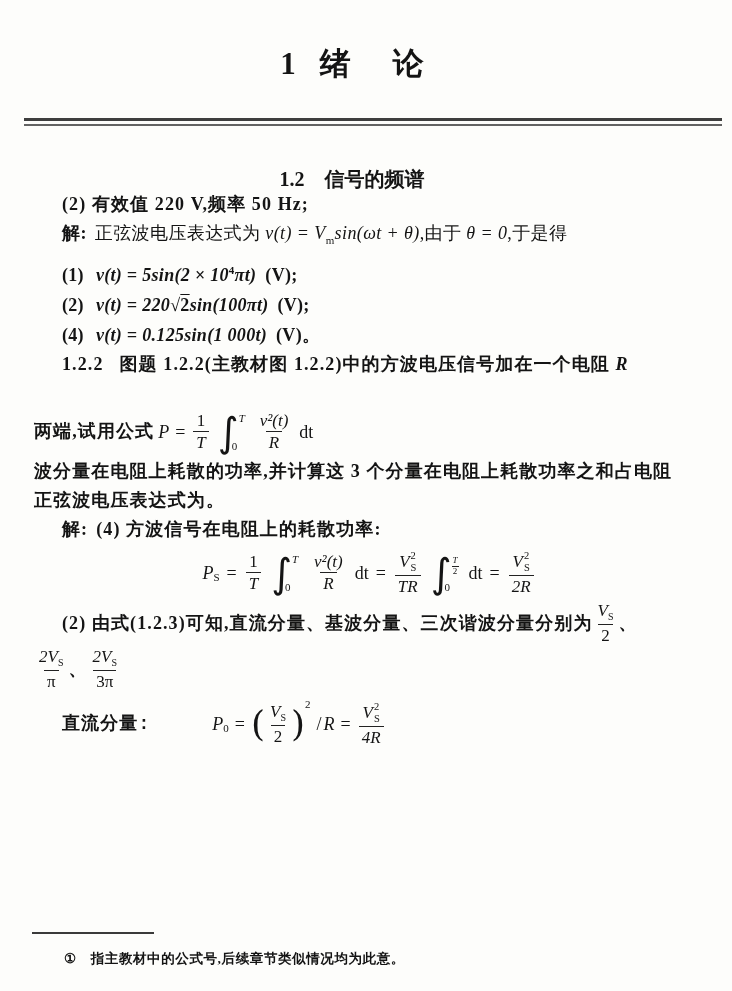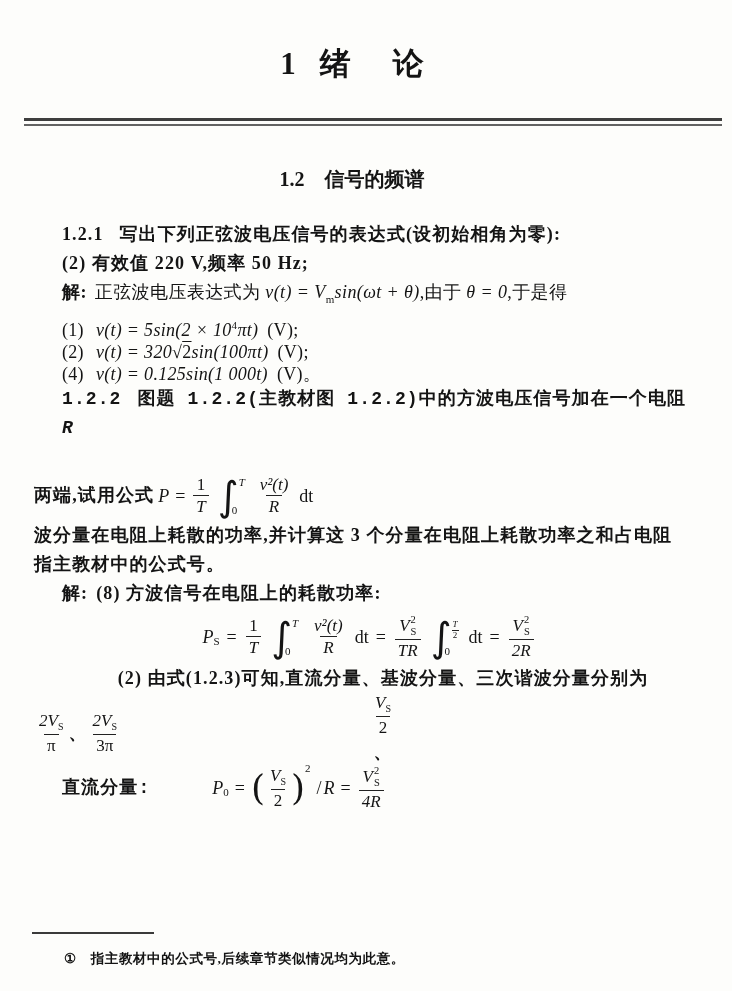--- a/index.html
+++ b/index.html
@@ -25,21 +25,21 @@
     line-height:22px;transform:translateX(-14px);white-space:pre;
   }
   
   .para{margin:0 28px 0 34px;}
   .indent{padding-left:28px;}
   .statement{font-weight:700;letter-spacing:1.1px;}
   .first-st{margin-top:30px;}
   .pnum{margin-right:16px;}
   .jie{font-weight:700;margin-right:8px;}
   .sol-line{letter-spacing:0.4px;}
-  .result{line-height:22px;letter-spacing:0.3px;}
+  .result{line-height:30px;letter-spacing:0.3px;font-weight:bold;}
   .rnum{margin-right:12px;}
   .unit{margin-left:9px;}
   .math{font-style:italic;}
   .msub,.msup{font-size:11px;font-style:normal;}
   .sqrt .ovl{text-decoration:overline;}
   
   .frac{
     display:inline-flex;flex-direction:column;align-items:center;
     vertical-align:middle;line-height:1.15;font-size:17px;margin:0 2px;
   }
@@ -90,30 +90,29 @@
   <h1 class="chapter-title">
       <span class="t-num">1</span>
       <span class="t-w1">绪</span>
       <span class="t-w2">论</span>
     </h1>
 
   <div class="hrule"></div>
 
   <h2 class="section-title">1.2　信号的频谱</h2>
 
-  <div class="para statement first-st"><span class="pnum indent-num" style="padding-left:28px;">1.2.1</span><span>写出下列正弦波电压信号的表达式(设初始相角为零):</span></div>
   <div class="para statement indent">(2) 有效值 220 V,频率 50 Hz;</div>
 
   <div class="para indent sol-line"><span class="jie">解:</span><span>正弦波电压表达式为 </span><span class="math">v(t) = V</span><sub class="msub">m</sub><span class="math">sin(ωt + θ)</span><span>,由于 </span><span class="math">θ = 0</span><span>,于是得</span></div>
 
   <div class="para indent result"><span class="rnum">(1)</span><span class="math">v(t) = 5sin(2 × 10</span><sup class="msup">4</sup><span class="math">πt)</span><span class="unit">(V);</span></div>
-  <div class="para indent result"><span class="rnum">(2)</span><span class="math">v(t) = 320</span><span class="sqrt"><span>√</span><span class="ovl">2</span></span><span class="math">sin(100πt)</span><span class="unit">(V);</span></div>
+  <div class="para indent result"><span class="rnum">(2)</span><span class="math">v(t) = 220</span><span class="sqrt"><span>√</span><span class="ovl">2</span></span><span class="math">sin(100πt)</span><span class="unit">(V);</span></div>
   <div class="para indent result"><span class="rnum">(4)</span><span class="math">v(t) = 0.125sin(1 000t)</span><span class="unit">(V)。</span></div>
 
-  <div class="para statement" style="padding-left:28px;font-family:Liberation Mono, monospace;"><span class="pnum">1.2.2</span><span>图题 1.2.2(主教材图 1.2.2)中的方波电压信号加在一个电阻 </span><span class="math">R</span></div>
+  <div class="para statement" style="padding-left:28px;"><span class="pnum">1.2.2</span><span>图题 1.2.2(主教材图 1.2.2)中的方波电压信号加在一个电阻 </span><span class="math">R</span></div>
 
   <div class="para flexline">
     <span>两端,试用公式 </span>
     <span class="ieq" style="font-weight:400;letter-spacing:0;">
       <span class="math">P</span>
       <span>=</span>
       <span class="frac">
           <span class="num">1</span>
           <span class="den math">T</span>
         </span>
@@ -126,23 +125,23 @@
         </span>
       <span class="frac">
           <span class="num math">v²(t)</span>
           <span class="den math">R</span>
         </span>
       <span>dt</span>
     </span>
   </div>
 
   <div class="para statement">波分量在电阻上耗散的功率,并计算这 3 个分量在电阻上耗散功率之和占电阻</div>
-  <div class="para statement">指主教材中的公式号。</div>
-
-  <div class="para indent statement"><span class="jie">解:</span><span>(8) 方波信号在电阻上的耗散功率:</span></div>
+  <div class="para statement">正弦波电压表达式为。</div>
+
+  <div class="para indent statement"><span class="jie">解:</span><span>(4) 方波信号在电阻上的耗散功率:</span></div>
 
   <div class="eqrow">
     <span class="tok">
         <span class="math">P</span>
         <sub class="msub">S</sub>
       </span>
     <span>=</span>
     <span class="frac">
         <span class="num">1</span>
         <span class="den math">T</span>
@@ -187,21 +186,21 @@
             <span class="math">V</span>
             <span class="stack">
               <span>2</span>
               <span>S</span>
             </span>
           </span></span>
         <span class="den math">2R</span>
       </span>
   </div>
 
-  <div class="para p2line statement" style="padding-left:28px;flex-direction:column;">
+  <div class="para p2line statement" style="padding-left:28px;">
     <span>(2) 由式(1.2.3)可知,直流分量、基波分量、三次谐波分量分别为</span>
     <span class="frac" style="font-weight:400;letter-spacing:0;">
         <span class="num"><span class="math">V</span><sub class="fsub">S</sub></span>
         <span class="den">2</span>
       </span>
     <span>、</span>
   </div>
   <div class="para p2line statement">
     <span class="frac" style="font-weight:400;letter-spacing:0;">
         <span class="num"><span class="math">2V</span><sub class="fsub">S</sub></span>

